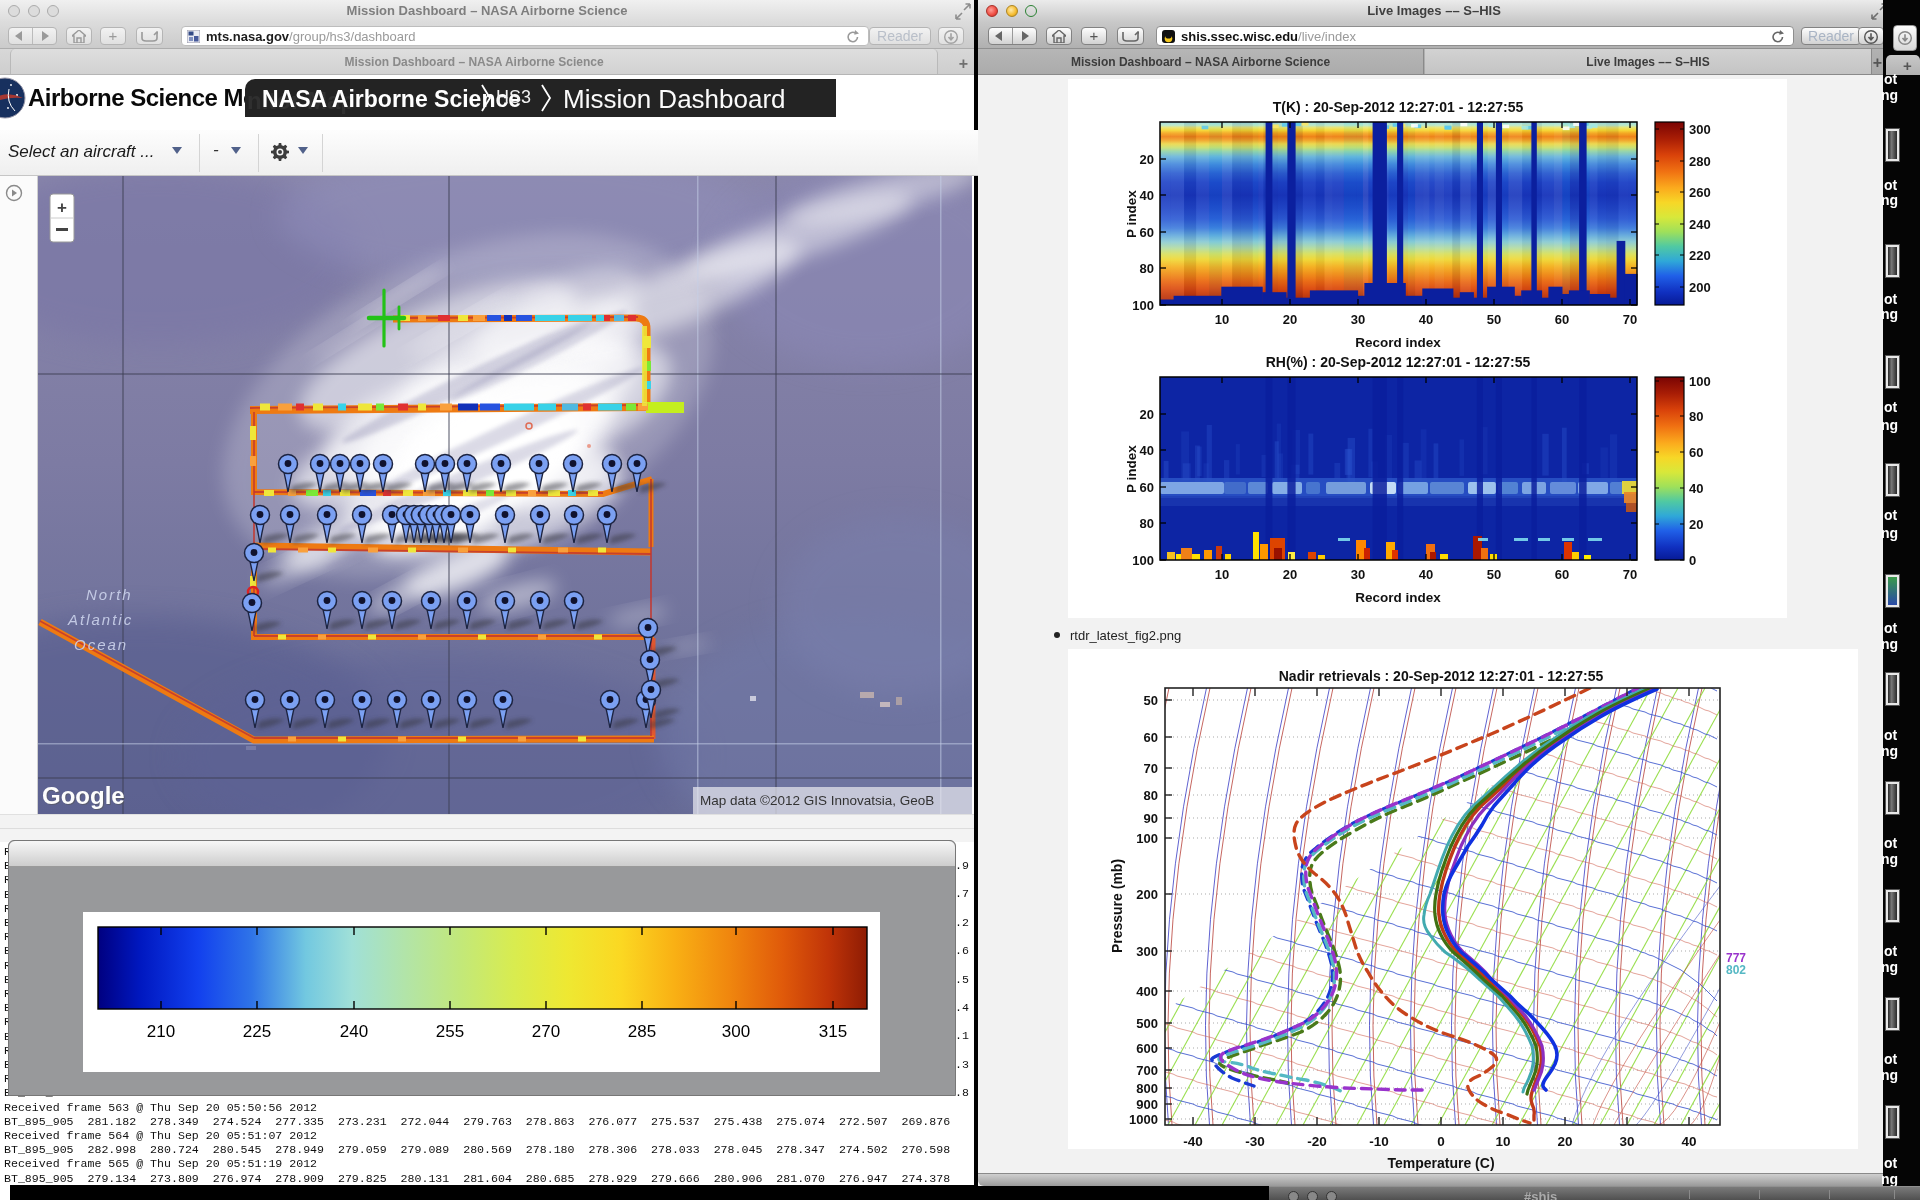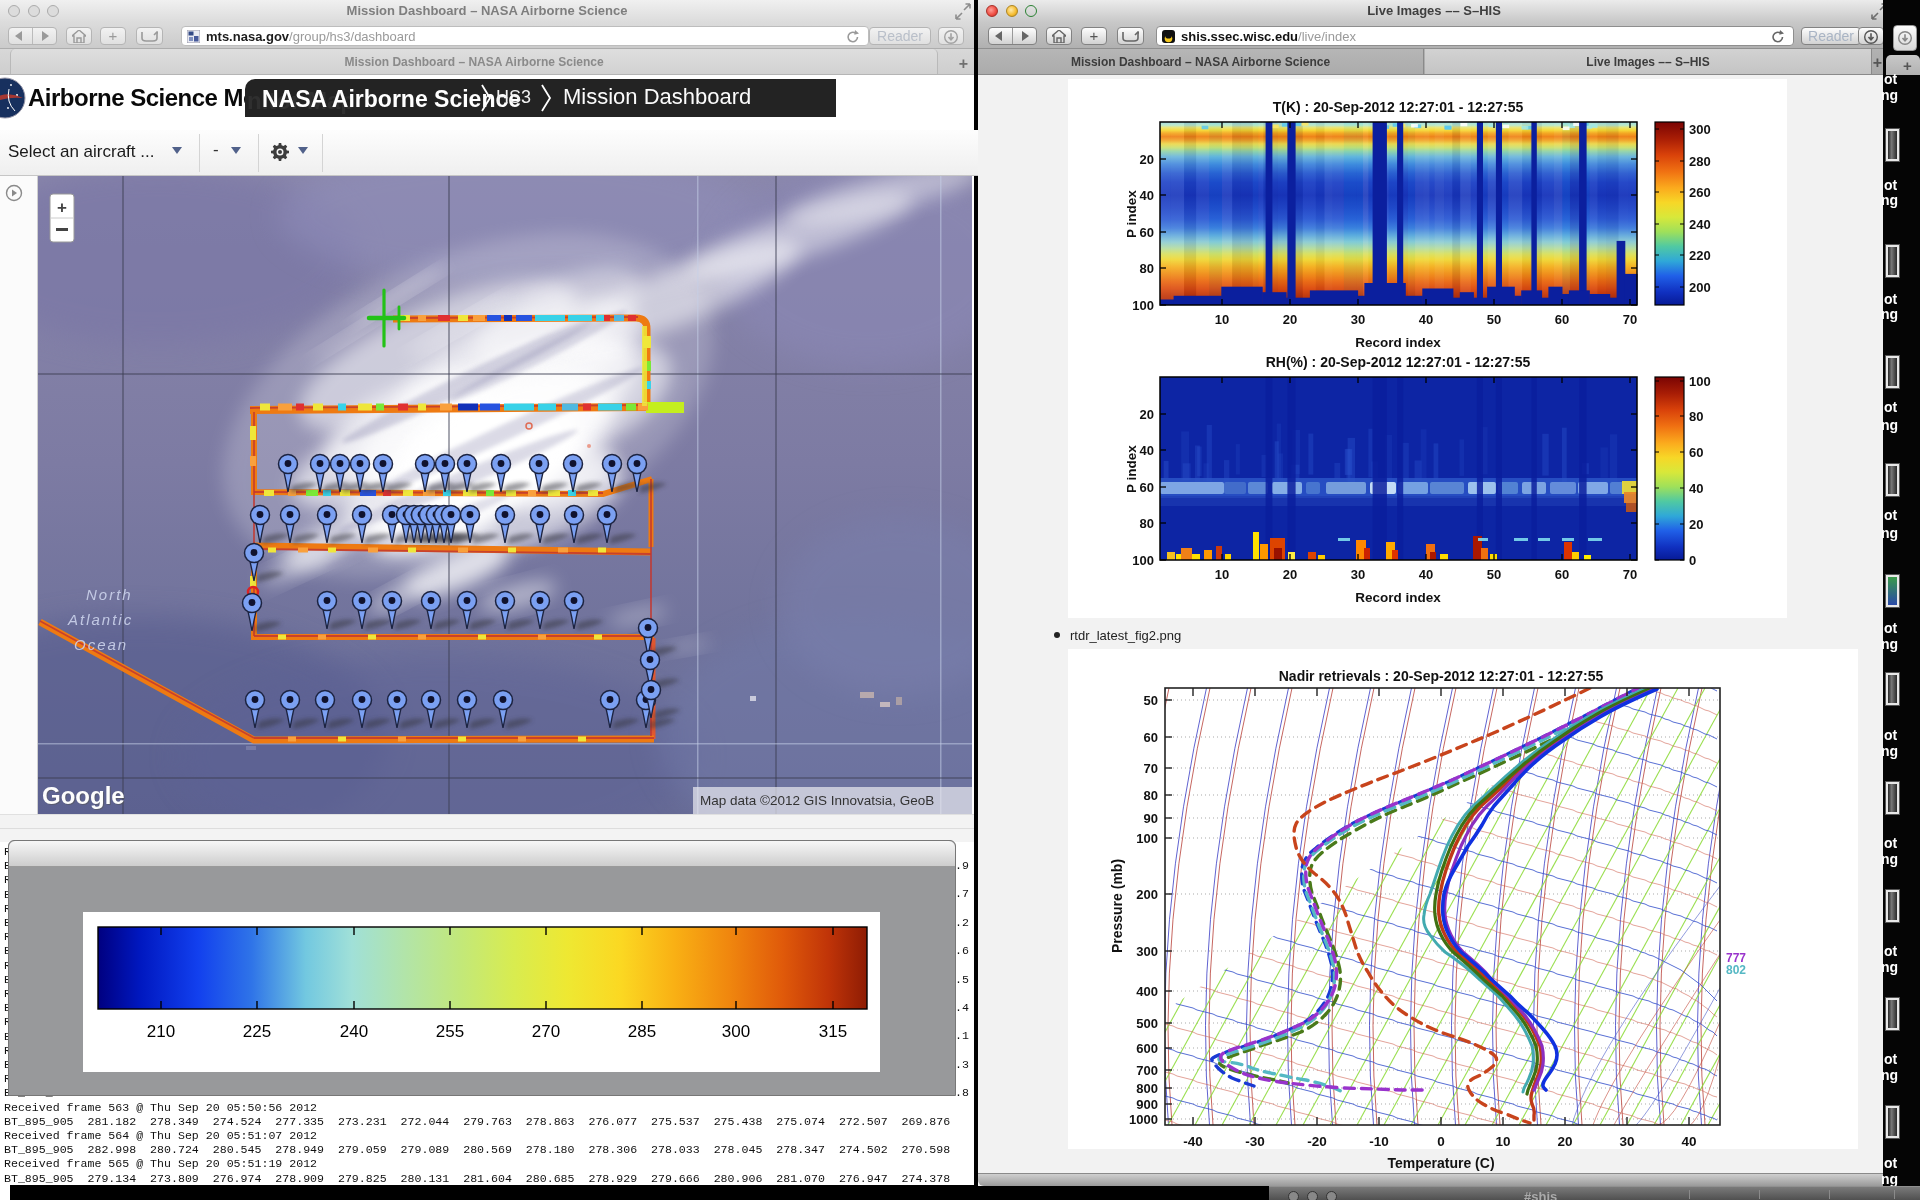--- a/index.html
+++ b/index.html
@@ -22,21 +22,21 @@
 .tabbar{position:absolute;left:0;right:0;top:49px;height:26px;}
 .tabbar-inact{background:linear-gradient(180deg,#d8d8d8,#cecece);border-bottom:1px solid #b5b5b5;}
 .tabbar-act{background:linear-gradient(180deg,#b2b2b2,#a8a8a8);border-bottom:1px solid #8a8a8a;}
 .tab{position:absolute;top:0;height:25px;font-size:12px;font-weight:bold;text-align:center;line-height:26px;white-space:nowrap;overflow:hidden;}
 .lights span{position:absolute;top:5px;width:12px;height:12px;border-radius:50%;}
 
 #lw{left:0;top:0;width:974px;height:1200px;background:#fff;}
 #lheader{position:absolute;left:0;top:75px;width:974px;height:55px;background:#fff;}
 #crumb{position:absolute;left:245px;top:79px;width:591px;height:38px;background:#232323;border-radius:10px 0 0 0;color:#fff;}
 #lhtitle{position:absolute;left:28px;top:84px;font-size:24px;font-weight:bold;color:#0a0a0a;letter-spacing:-0.5px;}
-#controls{position:absolute;left:0;top:130px;width:1050px;height:46px;background:linear-gradient(180deg,#fdfdfd,#efefef);border-bottom:1px solid #c6c6c6;}
+#controls{position:absolute;left:0;top:130px;width:1050px;height:46px;background:linear-gradient(180deg,#fdfdfd,#efefef);border-bottom:1px solid #c6c6c6;font-style:italic;}
 .ddtri{display:inline-block;width:0;height:0;border-left:5.5px solid transparent;border-right:5.5px solid transparent;border-top:7px solid #51618a;}
 .vsep{position:absolute;top:4px;height:38px;width:1px;background:#d4d4d4;}
 #sidebar{position:absolute;left:0;top:176px;width:38px;height:638px;background:#fbfbfb;border-right:1px solid #cfcfcf;}
 #mapwrap{position:absolute;left:38px;top:176px;width:934px;height:638px;overflow:hidden;}
 #lpagebot{position:absolute;left:0;top:814px;width:974px;height:28px;background:#f3f3f3;border-top:1px solid #e0e0e0;}
 
 #term{position:absolute;left:0;top:842px;width:974px;height:343px;background:#fff;font-family:"Liberation Mono",monospace;font-size:11.6px;line-height:14.2px;color:#111;white-space:pre;overflow:hidden;}
 #graywin{position:absolute;left:8px;top:840px;width:948px;height:256px;background:#98999b;border:1px solid #777;border-radius:6px 6px 0 0;}
 #graytitle{position:absolute;left:0;top:0;width:100%;height:26px;background:linear-gradient(180deg,#f7f7f7,#cdcdcd);border-bottom:1px solid #9a9a9a;border-radius:6px 6px 0 0;}
 #cbpanel{position:absolute;left:74px;top:71px;width:797px;height:160px;background:#fff;}
@@ -120,21 +120,21 @@
   <div id="crumb">
     <span style="position:absolute;left:2px;top:8px;font-size:24px;font-weight:bold;color:#383838;opacity:0.6;white-space:nowrap;">nitor Map</span>
     <span style="position:absolute;left:17px;top:7px;font-size:23px;font-weight:bold;color:#fff;">NASA Airborne Science</span>
     <svg class="abs" style="left:234px;top:5px;" width="16" height="28">
         <path d="M3 1 L11 14 L3 27" stroke="#fff" stroke-width="1.8" fill="none"></path>
       </svg>
     <span style="position:absolute;left:251px;top:8px;font-size:18px;color:#f2f2f2;">HS3</span>
     <svg class="abs" style="left:294px;top:5px;" width="16" height="28">
         <path d="M3 1 L11 14 L3 27" stroke="#fff" stroke-width="1.8" fill="none"></path>
       </svg>
-    <span style="position:absolute;left:318px;top:5px;font-size:22px;color:#fbfbfb;font-weight:400;">Mission Dashboard</span>
+    <span style="position:absolute;left:318px;top:5px;font-size:26px;color:#fbfbfb;font-weight:400;">Mission Dashboard</span>
   </div>
   <div id="controls">
     <span style="position:absolute;left:8px;top:12px;font-size:17px;color:#1a1a1a;">Select an aircraft ...</span>
     <span class="ddtri abs" style="left:172px;top:17px;"></span>
     <div class="vsep" style="left:199px;"></div>
     <span style="position:absolute;left:213px;top:10px;font-size:17px;color:#333;">-</span>
     <span class="ddtri abs" style="left:231px;top:17px;"></span>
     <div class="vsep" style="left:258px;"></div>
     <svg class="abs" style="left:268px;top:10px;" width="24" height="24" viewBox="0 0 24 24">
         <path fill="#3d3d3d" d="M12 8.5 A3.5 3.5 0 1 0 12 15.5 A3.5 3.5 0 1 0 12 8.5 M12 10 A2 2 0 1 1 12 14 A2 2 0 1 1 12 10 Z M10.8 3 L13.2 3 L13.6 5.2 L15.5 6 L17.4 4.8 L19.2 6.6 L18 8.5 L18.8 10.4 L21 10.8 L21 13.2 L18.8 13.6 L18 15.5 L19.2 17.4 L17.4 19.2 L15.5 18 L13.6 18.8 L13.2 21 L10.8 21 L10.4 18.8 L8.5 18 L6.6 19.2 L4.8 17.4 L6 15.5 L5.2 13.6 L3 13.2 L3 10.8 L5.2 10.4 L6 8.5 L4.8 6.6 L6.6 4.8 L8.5 6 L10.4 5.2 Z"></path>

